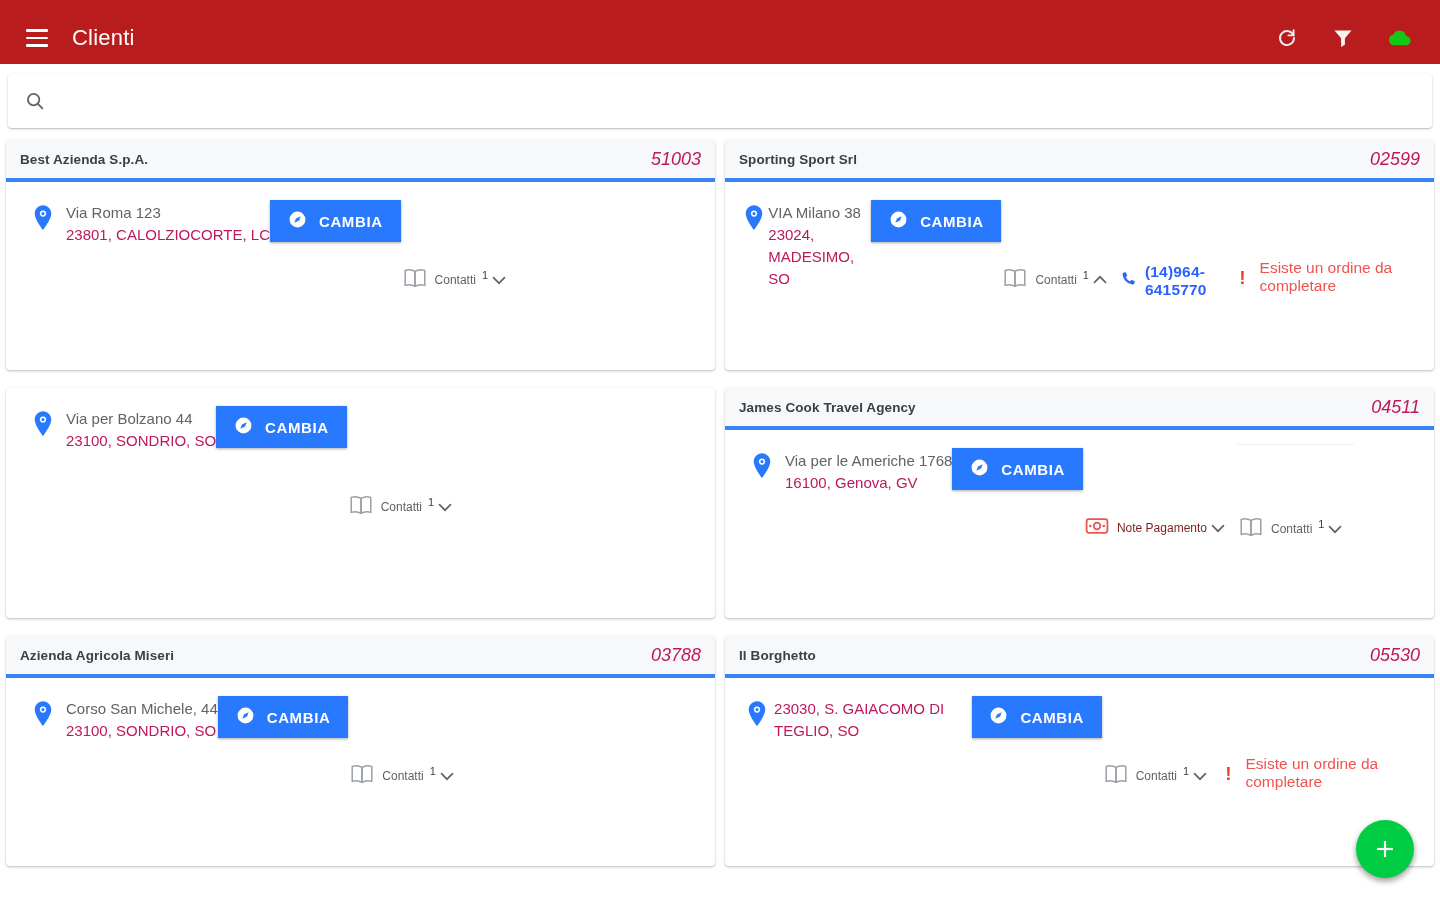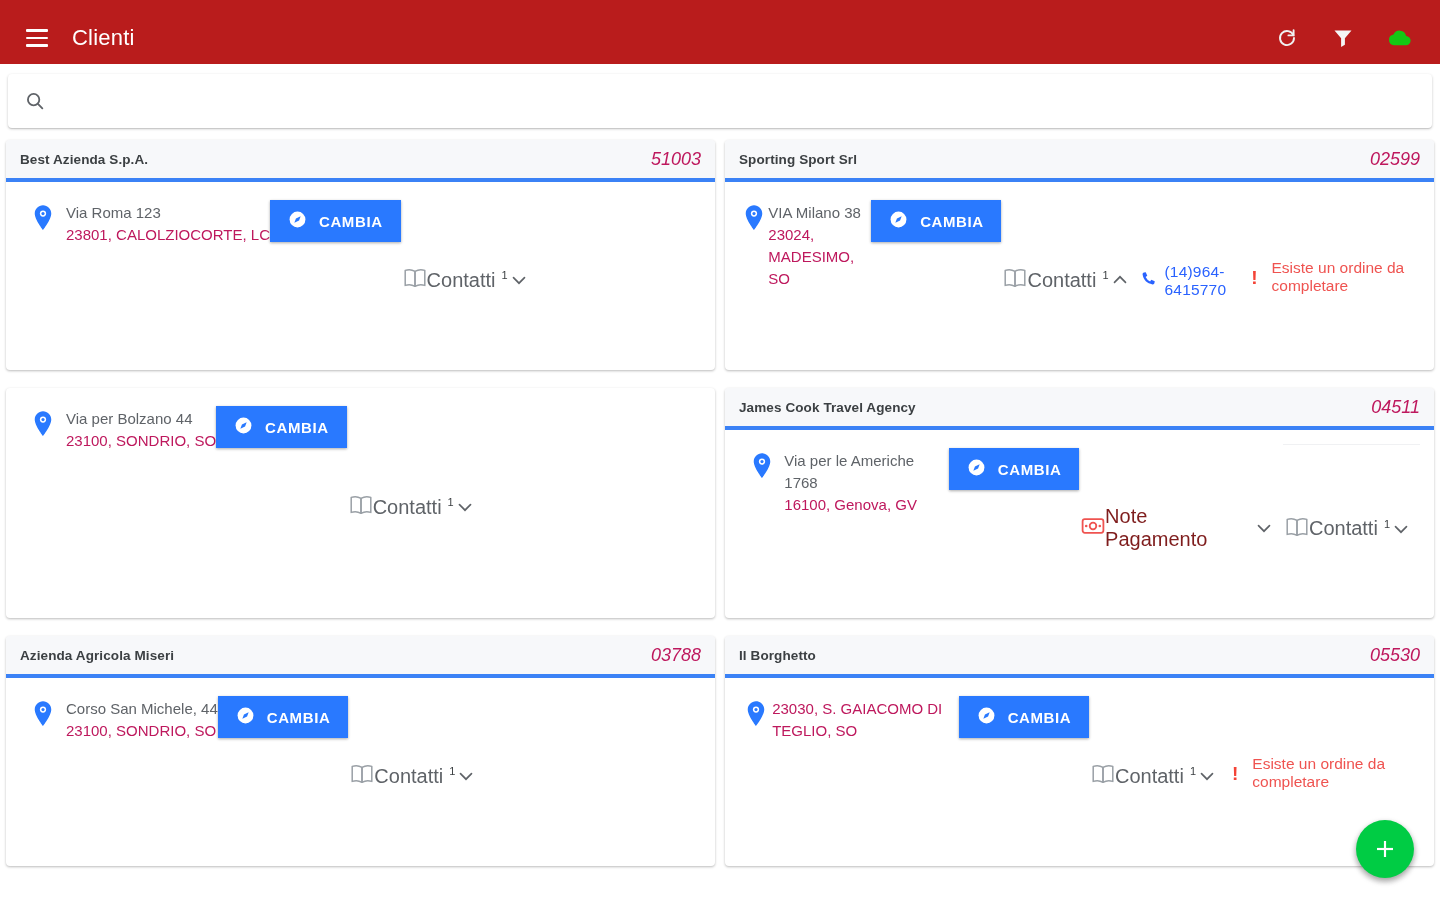--- a/index.html
+++ b/index.html
@@ -142,38 +142,40 @@
     text-align: right;
   }
 
   .exp-row {
     display: flex; align-items: center;
     padding: 16px 2px 14px 2px;
     cursor: pointer;
   }
   .exp-row + .exp-row { border-top: 1px solid #f0f1f3; }
   .exp-label {
-    font-size: 20px;
+    font-size: 12px;
     color: #5f6368;
+    margin-left: 8px;
   }
   .exp-count {
     font-size: 11px;
     color: #3c4043;
     vertical-align: super;
     margin-left: 6px;
     position: relative;
     top: -5px;
   }
   .exp-row.note .exp-label { color: #7f1d1d; }
   .chev { margin-left: auto; display:flex; padding-right: 6px; }
 
   .phone-row {
     display: flex; align-items: center; justify-content: center;
     gap: 8px;
     padding: 14px 0 10px 0;
+    font-weight: bold;
   }
   .phone-num {
     color: #2962ff;
     font-size: 15.5px;
     letter-spacing: .2px;
     cursor: pointer;
   }
 
   .warn-row {
     display: flex; align-items: center; gap: 14px;

